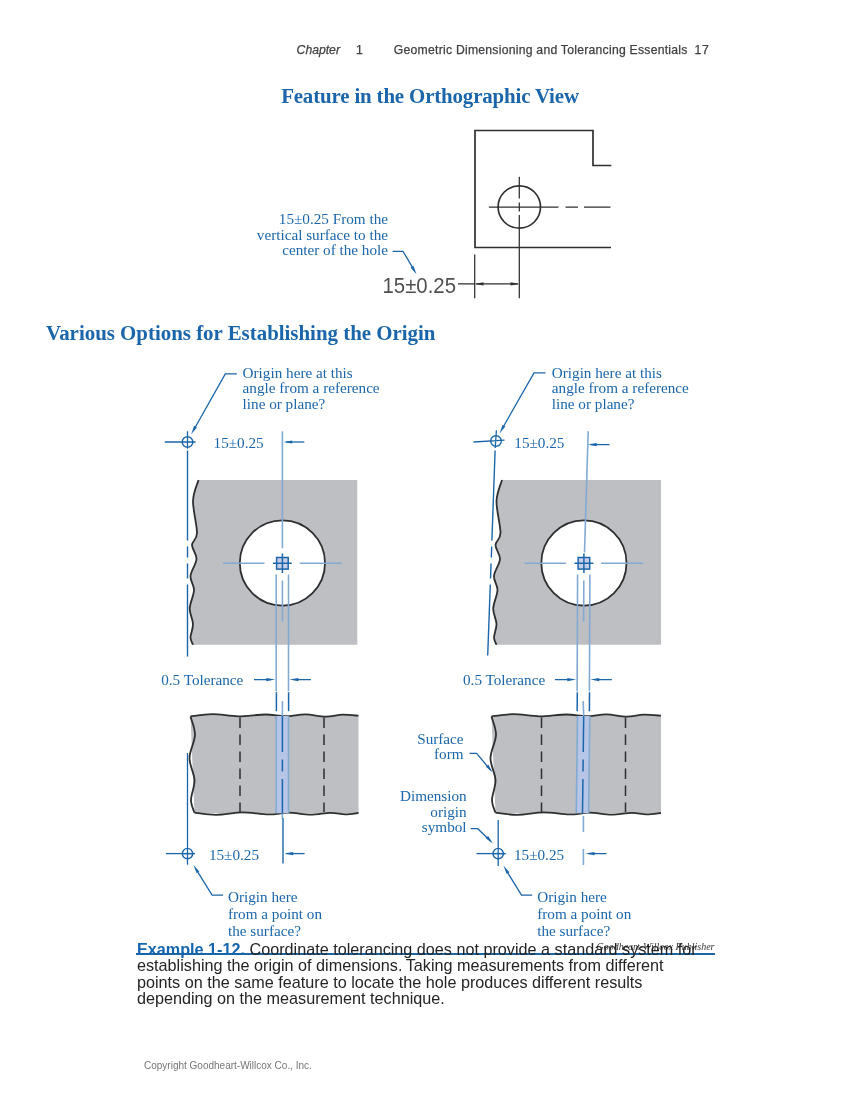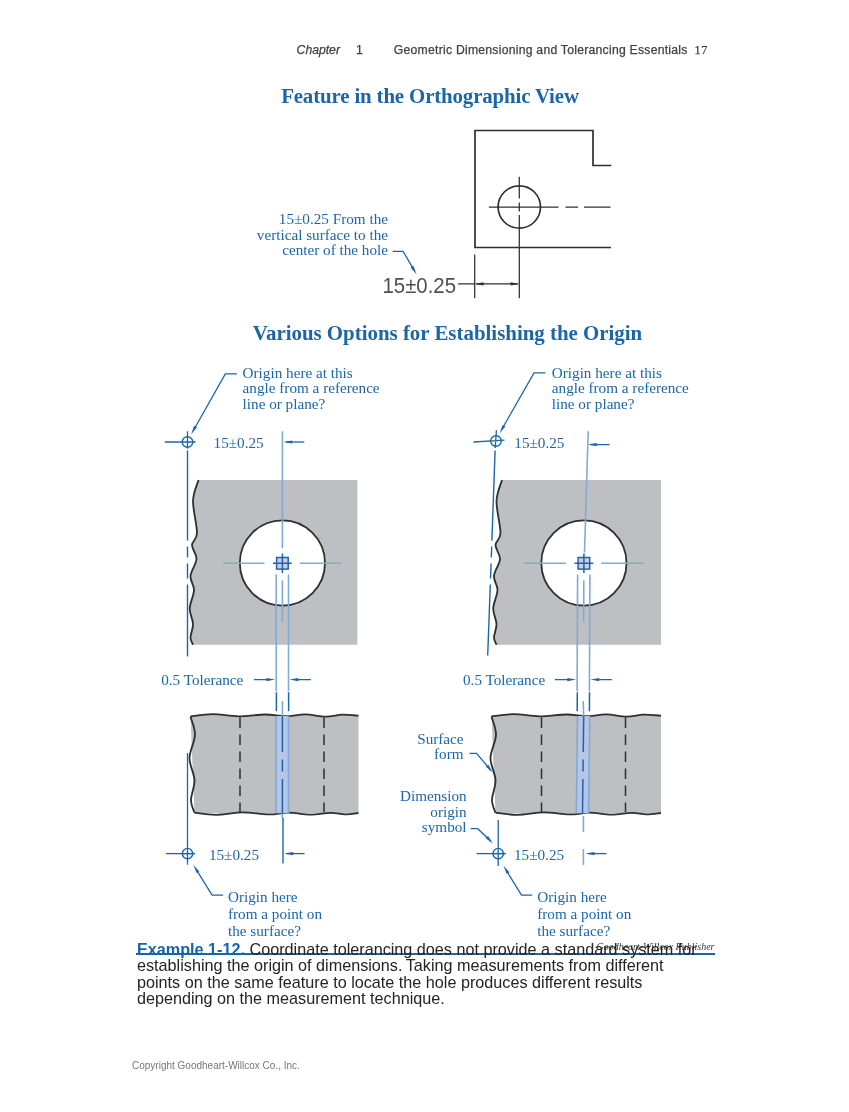--- a/index.html
+++ b/index.html
@@ -3,31 +3,31 @@
 <style>
   html,body { margin:0; padding:0; background:#fff; width:849px; height:1112px; }
   body { position:relative; font-family:"Liberation Sans", sans-serif; }
   .abs { position:absolute; white-space:nowrap; }
   #hdr { top:42.5px; left:0; width:849px; font-size:12.2px; color:#414144; -webkit-text-stroke:0.25px #414144; }
   .t { font-family:"Liberation Serif", serif; font-weight:bold; color:#1b66ab; }
   #cap { top:941px; left:137px; width:600px; font-size:16.2px; line-height:16.3px; color:#242424; letter-spacing:0;}
   #cap b { color:#1565ae; }
   #pub { top:940.7px; right:134.5px; font-family:"Liberation Serif", serif; font-style:italic; font-size:10px; color:#38393b; }
   #rule { top:953.2px; left:136px; width:578.7px; height:2.2px; background:#1c66a4; }
-  #copy { top:1060.3px; left:132px; font-size:10.0px; color:#767676; }
+  #copy { top:1060.3px; left:144px; font-size:10.0px; color:#767676; }
 </style></head>
 <body>
 <div class="abs" id="hdr">
     <span style="position:absolute;left:296.6px;font-style:italic;">Chapter</span>
     <span style="position:absolute;left:356px;">1</span>
     <span style="position:absolute;left:375.8px;letter-spacing:0.25px;margin-left:18px;">Geometric Dimensioning and Tolerancing Essentials</span>
-    <span style="position:absolute;left:694.5px;letter-spacing:0.6px;font-family:Liberation Serif, serif;">17</span>
+    <span style="position:absolute;left:694.5px;letter-spacing:0.6px;">17</span>
   </div>
 <div class="abs t" style="top:84.2px;left:0;width:860px;text-align:center;font-size:20.9px;letter-spacing:-0.15px;">Feature in the Orthographic View</div>
-<div class="abs t" style="top:320.5px;left:46px;width:803px;text-align:center;font-size:20.9px;">Various Options for Establishing the Origin</div>
+<div class="abs t" style="top:320.5px;left:46px;width:803px;font-size:20.9px;">Various Options for Establishing the Origin</div>
 <svg class="abs" style="top:0;left:0" width="849" height="1112" viewBox="0 0 849 1112">
 <path d="M611.3,165.5 H593 V130.5 H475 V247.5 H611" fill="none" stroke="#2e2f30" stroke-width="1.7"></path>
 <circle cx="519.3" cy="207" r="21.2" fill="#fff" stroke="#2e2f30" stroke-width="1.7"></circle>
 <path d="M488.9,207 H558.5 M565.5,207 H578 M584,207 H610.5" stroke="#2e2f30" stroke-width="1.25"></path>
 <path d="M519.3,176.7 V198.5 M519.3,202.5 V211.5 M519.3,215 V298.2" stroke="#2e2f30" stroke-width="1.25"></path>
 <path d="M474.7,254.6 V298.2" stroke="#2e2f30" stroke-width="1.25"></path>
 <path d="M458,283.9 H474.7 M476,283.9 H518" stroke="#2e2f30" stroke-width="1.25"></path>
 <polygon points="474.7,283.9 483.5,282.3 483.5,285.5" fill="#2e2f30"></polygon>
 <polygon points="519.3,283.9 510.5,285.5 510.5,282.3" fill="#2e2f30"></polygon>
 <text x="456" y="292.5" text-anchor="end" font-family="Liberation Sans" font-size="22" fill="#4f4f4f" textLength="73.5" lengthAdjust="spacingAndGlyphs">15±0.25</text>

